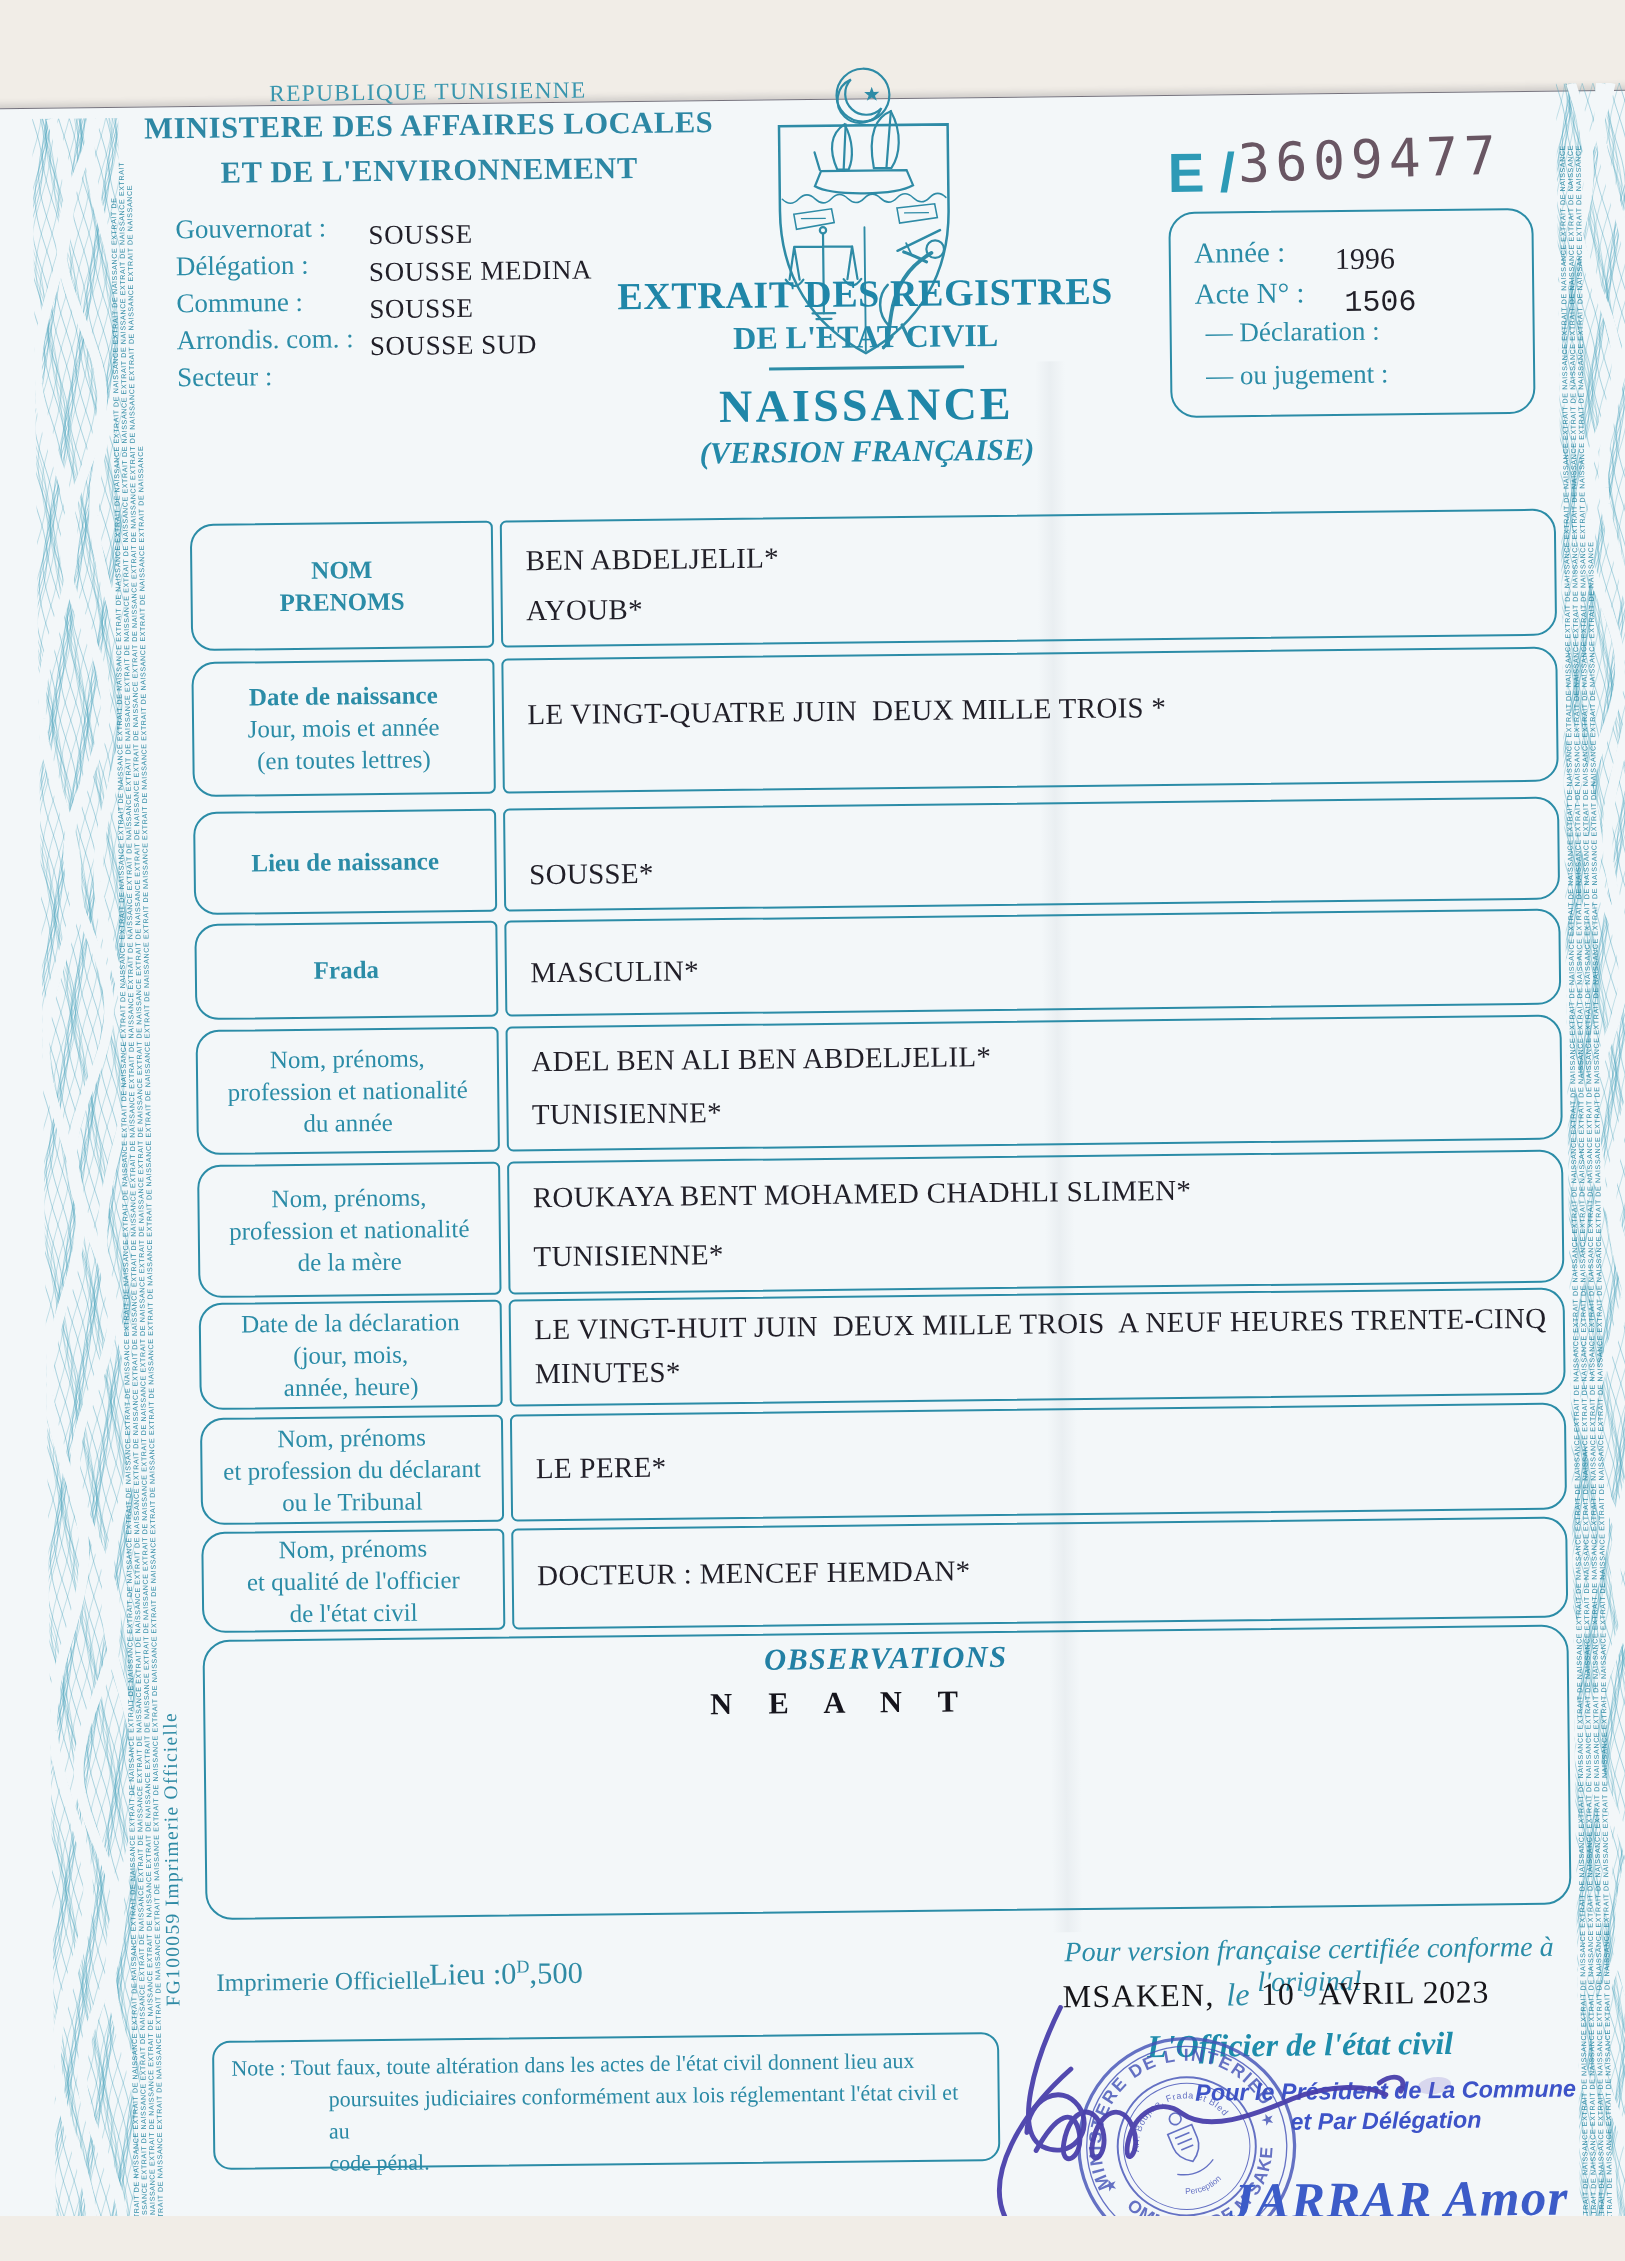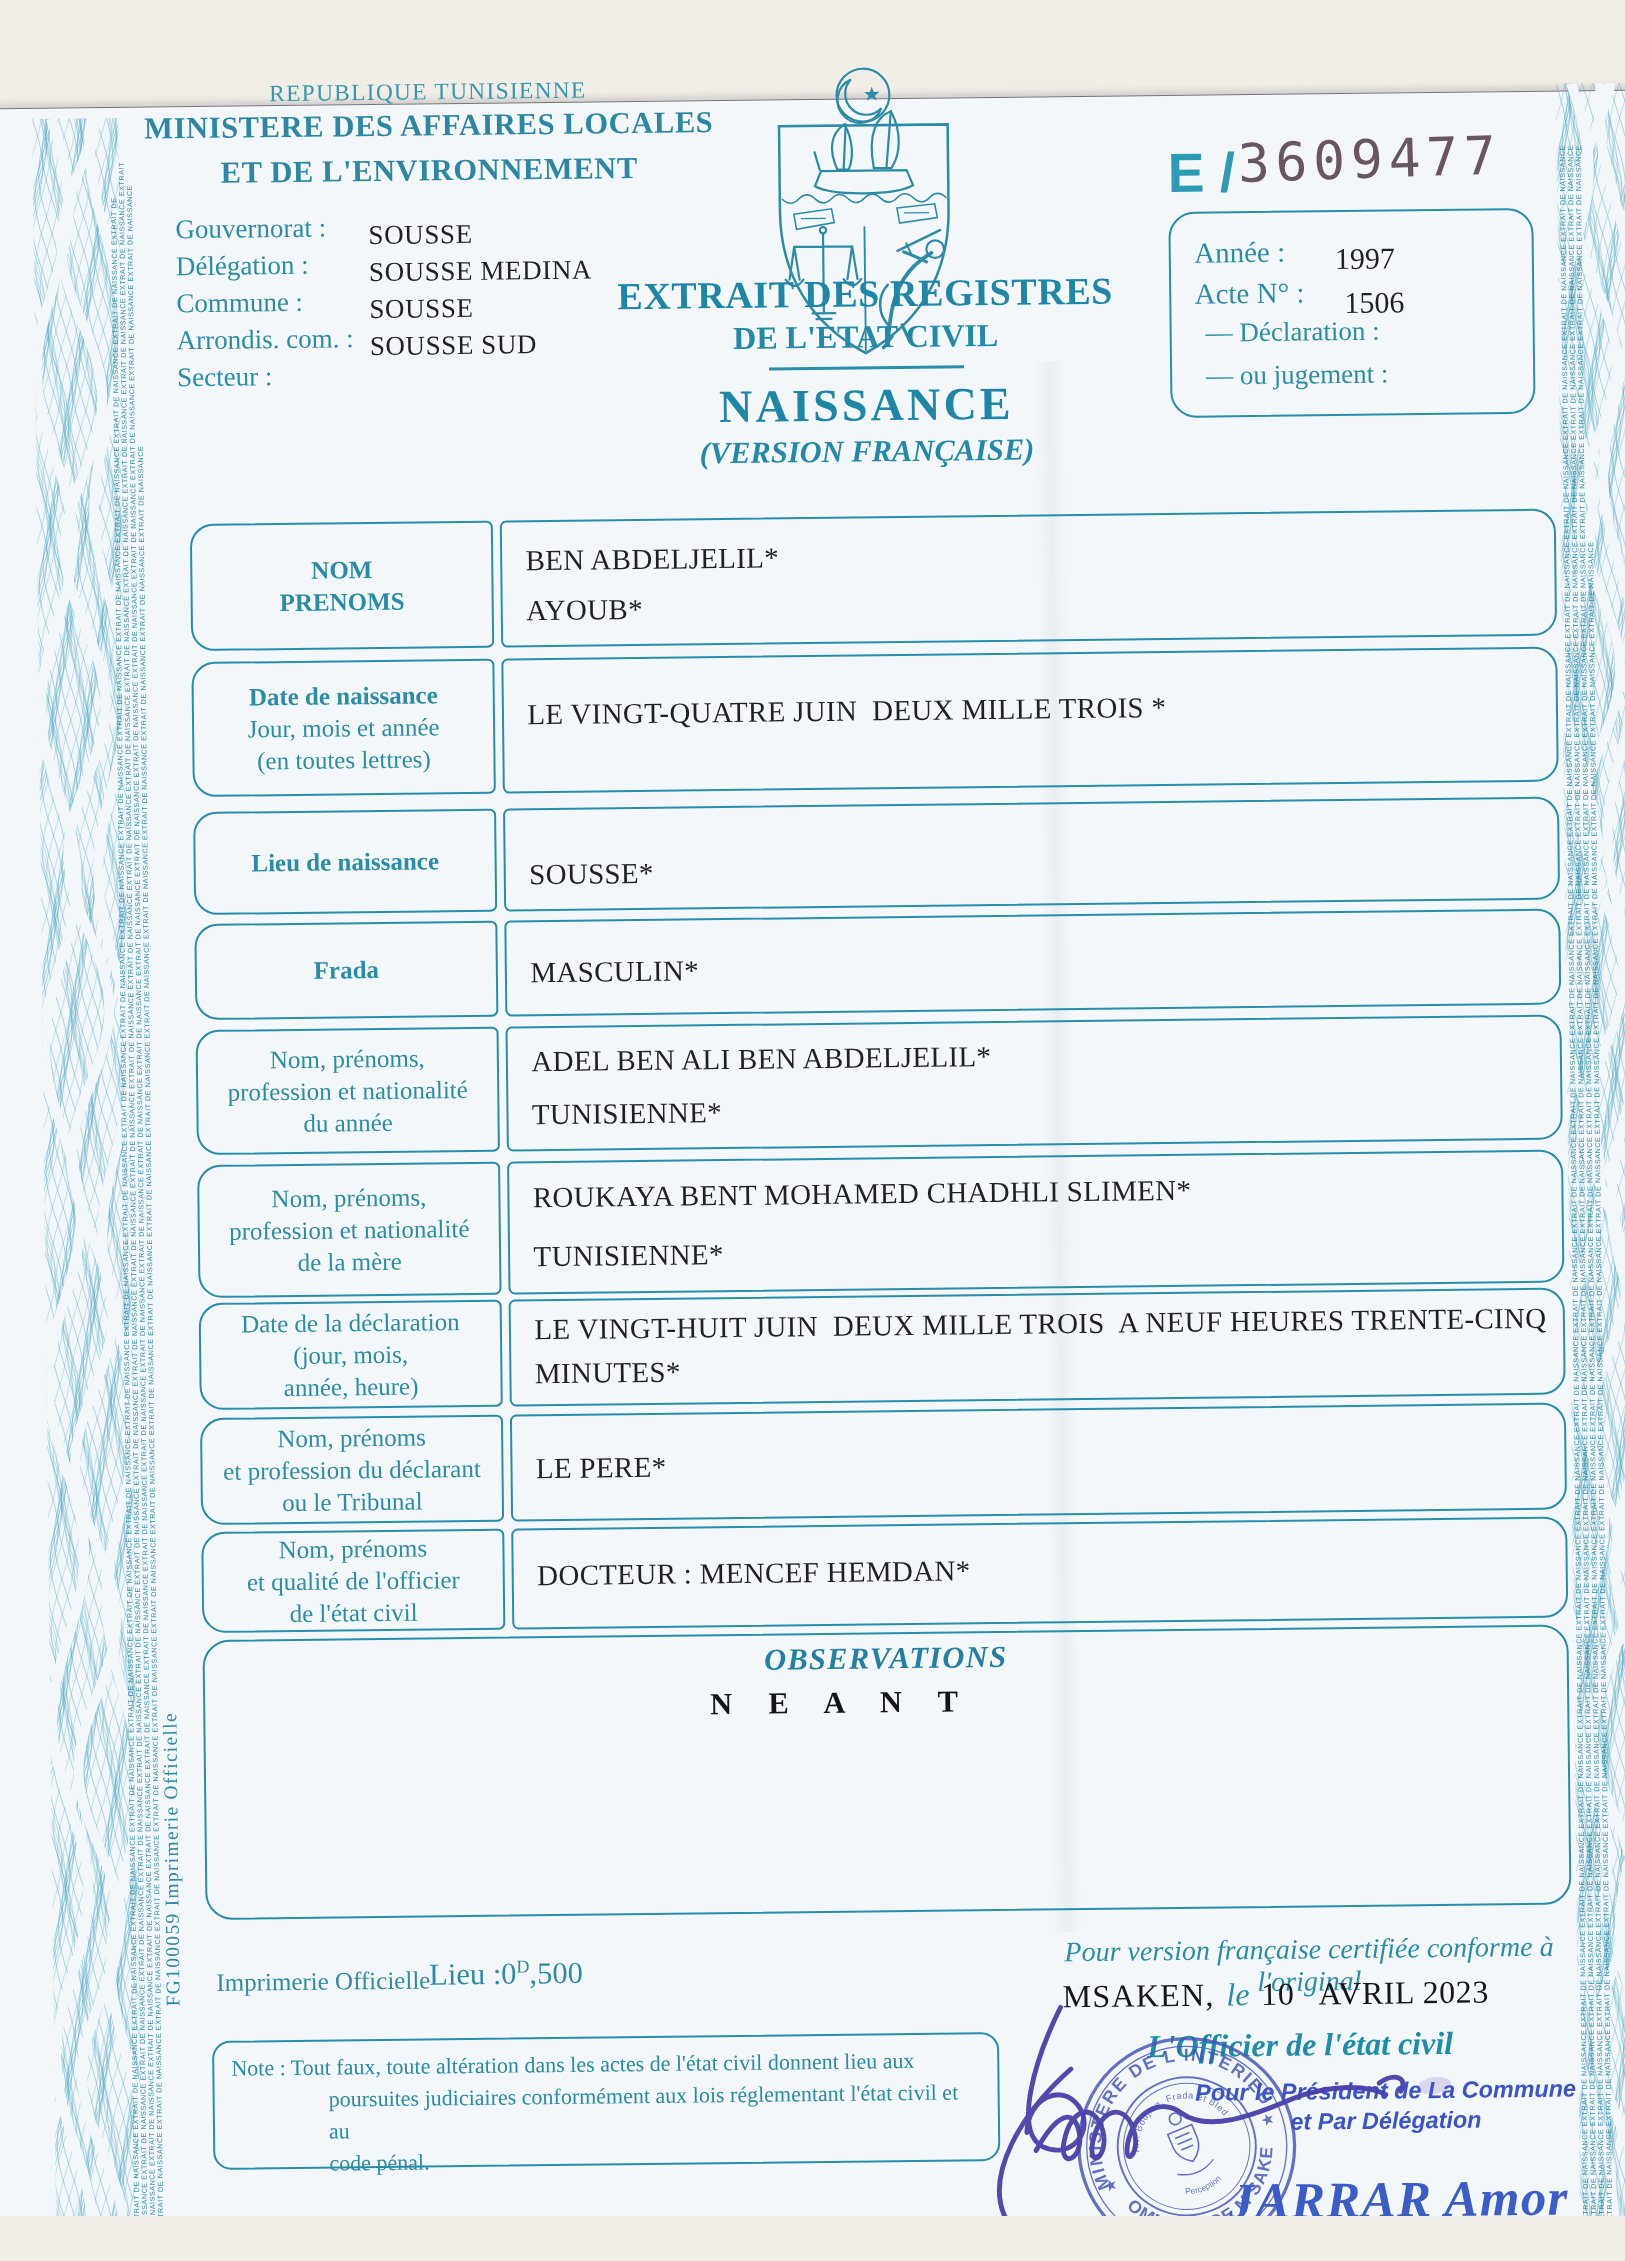--- a/index.html
+++ b/index.html
@@ -29,21 +29,21 @@
   .admin-label{position:absolute;left:0;color:var(--teal);}
   .admin-value{position:absolute;left:193px;top:7.8px;color:var(--ink);letter-spacing:0.6px;}
   .serial-prefix{left:1167px;top:144px;font-family:"Liberation Sans",sans-serif;font-size:55px;font-weight:bold;color:#2d9ab6;}
   .serial-number{left:1237px;top:134px;font-family:"DejaVu Sans Mono",monospace;font-size:53px;color:var(--maroon);
                  letter-spacing:5.8px;transform:rotate(-1.2deg);opacity:.92;}
   .actbox{left:1167px;top:215px;width:361px;height:202px;border:2.9px solid var(--teal);border-radius:26px;}
   .actbox span{position:absolute;}
   .lbl-annee{left:23.4px;top:23.4px;font-size:29px;color:var(--teal);}
   .val-annee{left:164px;top:30px;font-size:30px;color:var(--ink);}
   .lbl-acte{left:23.4px;top:64px;font-size:29px;color:var(--teal);}
-  .val-acte{left:173px;top:74px;font-size:30px;color:var(--ink);}
+  .val-acte{left:173px;top:74px;font-size:30px;color:var(--ink);font-family:Liberation Mono, monospace;}
   .lbl-decl{left:34px;top:104px;font-size:27px;color:var(--teal);}
   .lbl-juge{left:34px;top:147px;font-size:27px;color:var(--teal);}
   .title1{left:571px;top:271px;width:584px;font-size:38px;font-weight:bold;color:#1f86a8;letter-spacing:0.6px;}
   .title2{left:571px;top:318px;width:584px;font-size:32px;font-weight:bold;color:#2489a9;}
   .title-rule{left:766px;top:366px;width:195px;height:3.2px;background:var(--teal);}
   .doctype{left:571px;top:378px;width:584px;font-size:46px;font-weight:bold;color:#1f86a8;letter-spacing:3.2px;}
   .subtitle{left:571px;top:434px;width:584px;font-size:30.5px;font-style:italic;font-weight:bold;color:#2489a9;}
   
   .row{position:absolute;left:185px;width:1366px;}
   .row-label{position:absolute;left:0;top:0;bottom:0;width:299px;border:2.9px solid var(--teal);
@@ -231,21 +231,21 @@
         <path d="M236,288 L244,306" stroke-width="3"></path>
         <path d="M212,436 L198,454 M228,418 L240,444" stroke-width="5"></path>
         <path d="M208,420 C188,400 190,370 206,354" stroke-width="4"></path>
       </svg>
 
       <span class="abs serial-prefix">E /</span>
       <span class="abs serial-number ws">3609477</span>
 
       <div class="abs actbox">
         <span class="lbl-annee">Année :</span>
-        <span class="val-annee">1997</span>
+        <span class="val-annee">1996</span>
         <span class="lbl-acte">Acte N° :</span>
         <span class="val-acte">1506</span>
         <span class="lbl-decl">— Déclaration :</span>
         <span class="lbl-juge">— ou jugement :</span>
       </div>
 
       <div class="abs ctr title1">EXTRAIT DES REGISTRES</div>
       <div class="abs ctr title2">DE L'ETAT CIVIL</div>
       <div class="abs title-rule"></div>
       <div class="abs ctr doctype">NAISSANCE</div>

